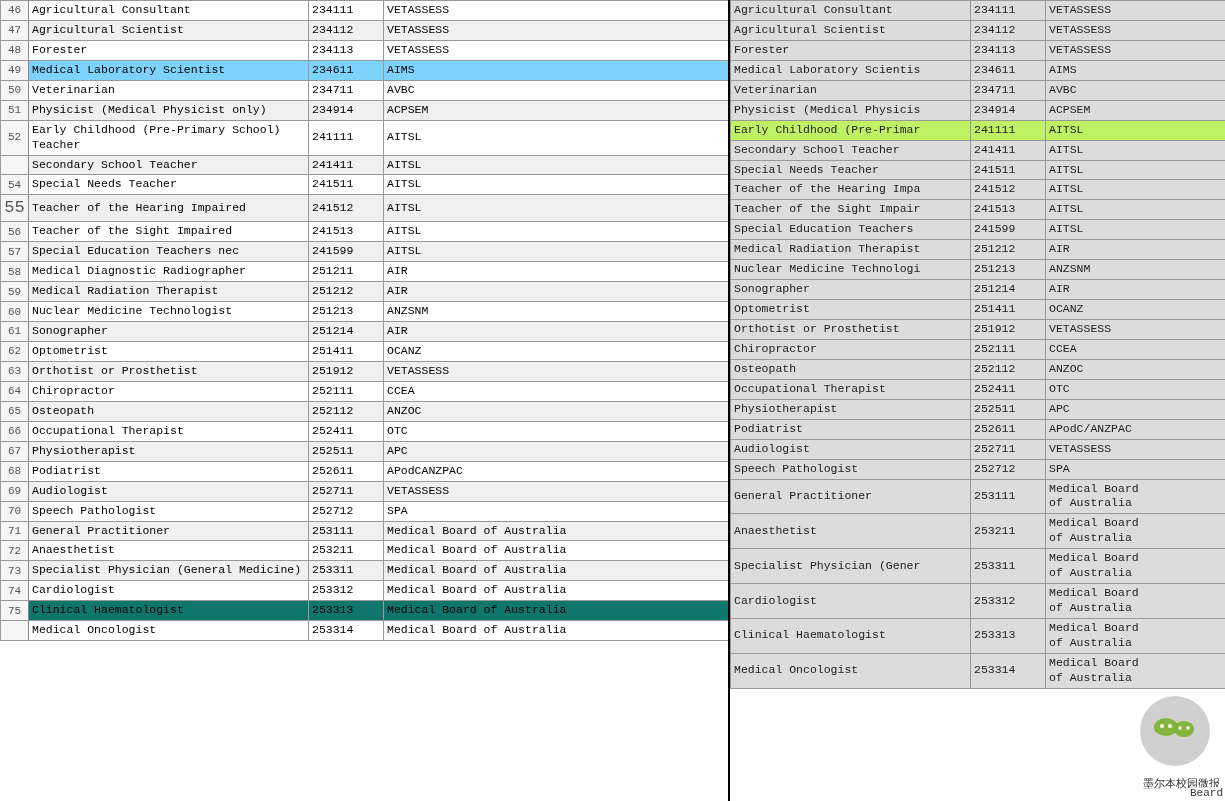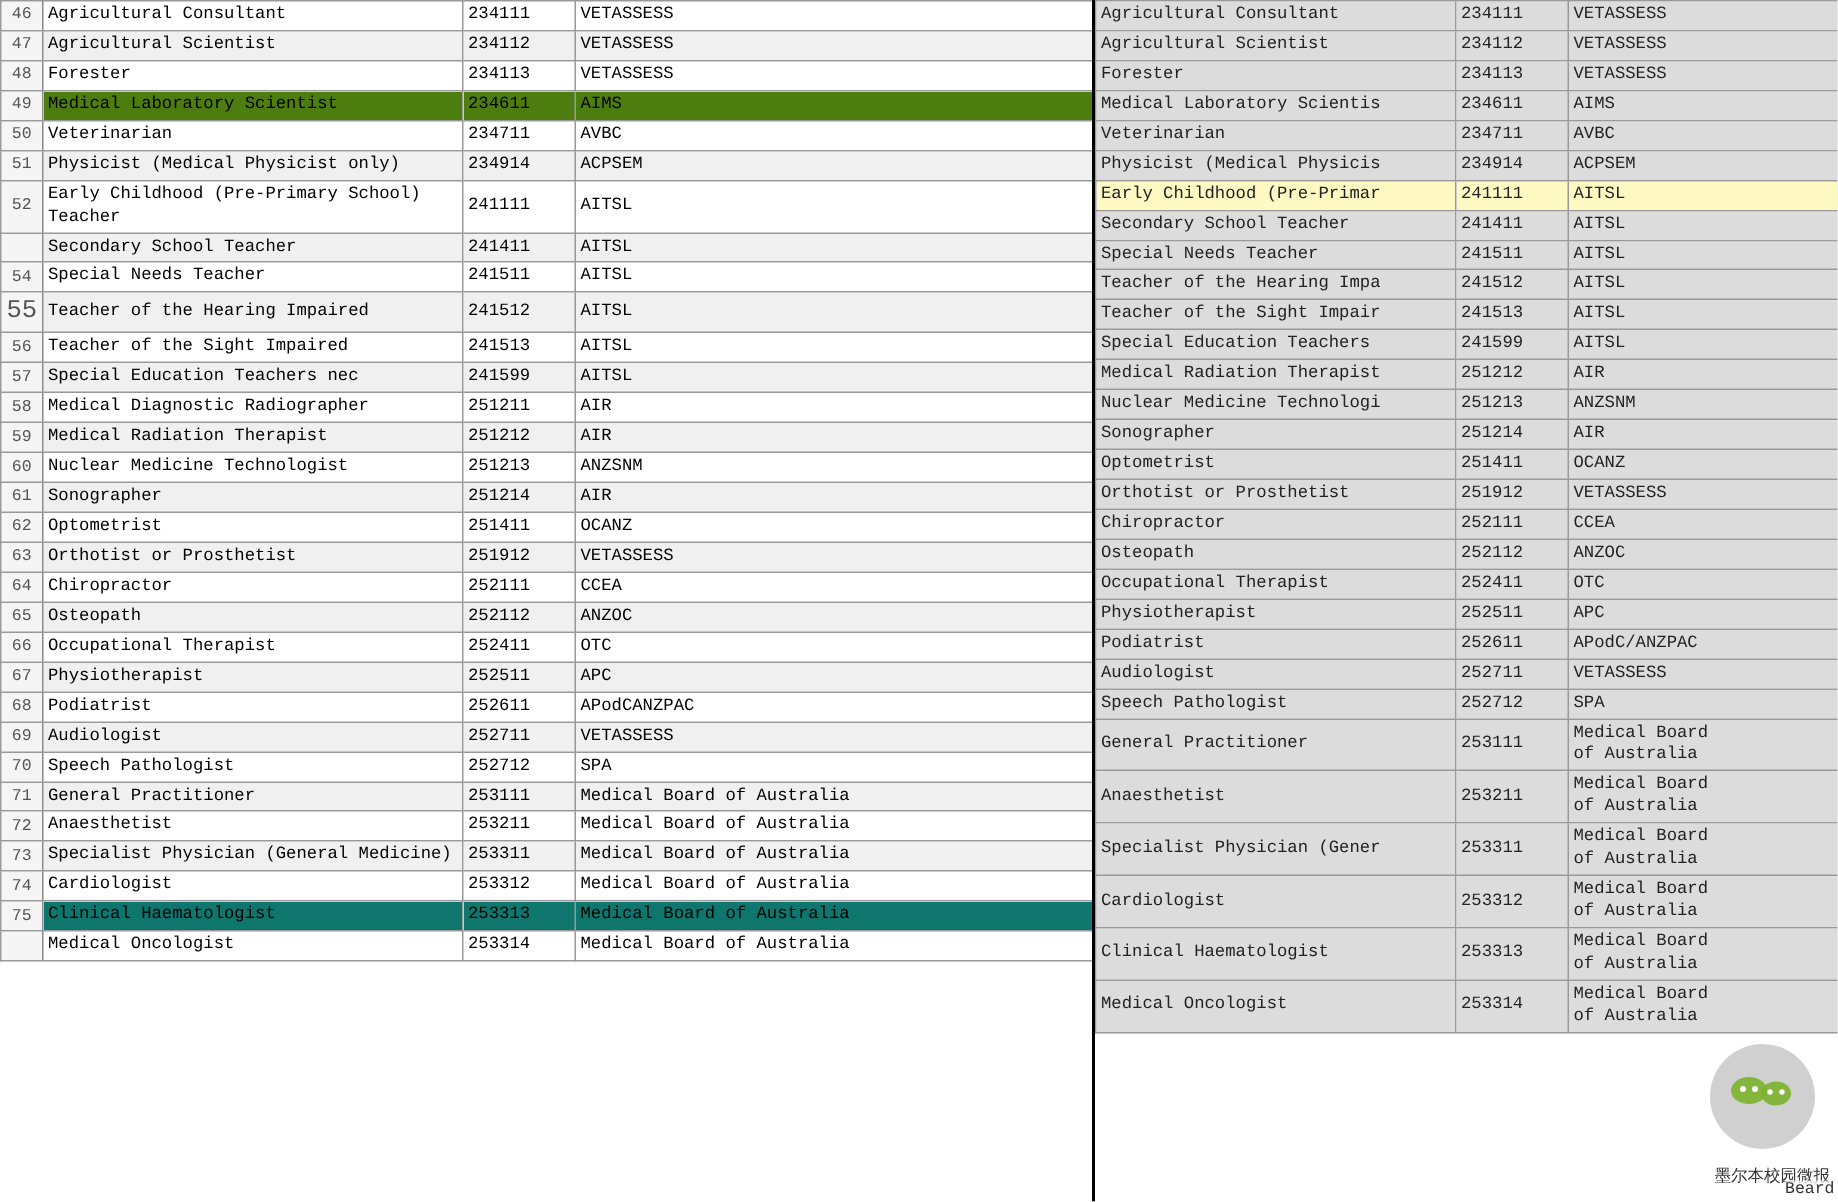--- a/index.html
+++ b/index.html
@@ -138,21 +138,21 @@
             <td>Agricultural Scientist</td>
             <td>234112</td>
             <td>VETASSESS</td>
           </tr>
           <tr style="background: rgb(255, 255, 255);">
             <td class="num-cell" style="background: rgb(245, 245, 245); font-size: 11px; text-align: center;">48</td>
             <td>Forester</td>
             <td>234113</td>
             <td>VETASSESS</td>
           </tr>
-          <tr style="background: #4d7c0f;">
+          <tr style="background: #7dd3fc;">
             <td class="num-cell" style="background: rgb(245, 245, 245); font-size: 11px; text-align: center;">49</td>
             <td>Medical Laboratory Scientist</td>
             <td>234611</td>
             <td>AIMS</td>
           </tr>
           <tr style="background: rgb(255, 255, 255);">
             <td class="num-cell" style="background: rgb(245, 245, 245); font-size: 11px; text-align: center;">50</td>
             <td>Veterinarian</td>
             <td>234711</td>
             <td>AVBC</td>
@@ -348,21 +348,21 @@
           <tr style="background: rgb(220, 220, 220);">
             <td style="color: rgb(34, 34, 34);">Veterinarian</td>
             <td style="color: rgb(34, 34, 34);">234711</td>
             <td style="white-space: pre-line; color: rgb(34, 34, 34);">AVBC</td>
           </tr>
           <tr style="background: rgb(220, 220, 220);">
             <td style="color: rgb(34, 34, 34);">Physicist (Medical Physicis</td>
             <td style="color: rgb(34, 34, 34);">234914</td>
             <td style="white-space: pre-line; color: rgb(34, 34, 34);">ACPSEM</td>
           </tr>
-          <tr style="background: #fef9c3; margin-top: 15px;">
+          <tr style="background: #bef264; margin-top: 15px;">
             <td style="color: rgb(34, 34, 34);">Early Childhood (Pre-Primar</td>
             <td style="color: rgb(34, 34, 34);">241111</td>
             <td style="white-space: pre-line; color: rgb(34, 34, 34);">AITSL</td>
           </tr>
           <tr style="background: rgb(220, 220, 220);">
             <td style="color: rgb(34, 34, 34);">Secondary School Teacher</td>
             <td style="color: rgb(34, 34, 34);">241411</td>
             <td style="white-space: pre-line; color: rgb(34, 34, 34);">AITSL</td>
           </tr>
           <tr style="background: rgb(220, 220, 220);">

